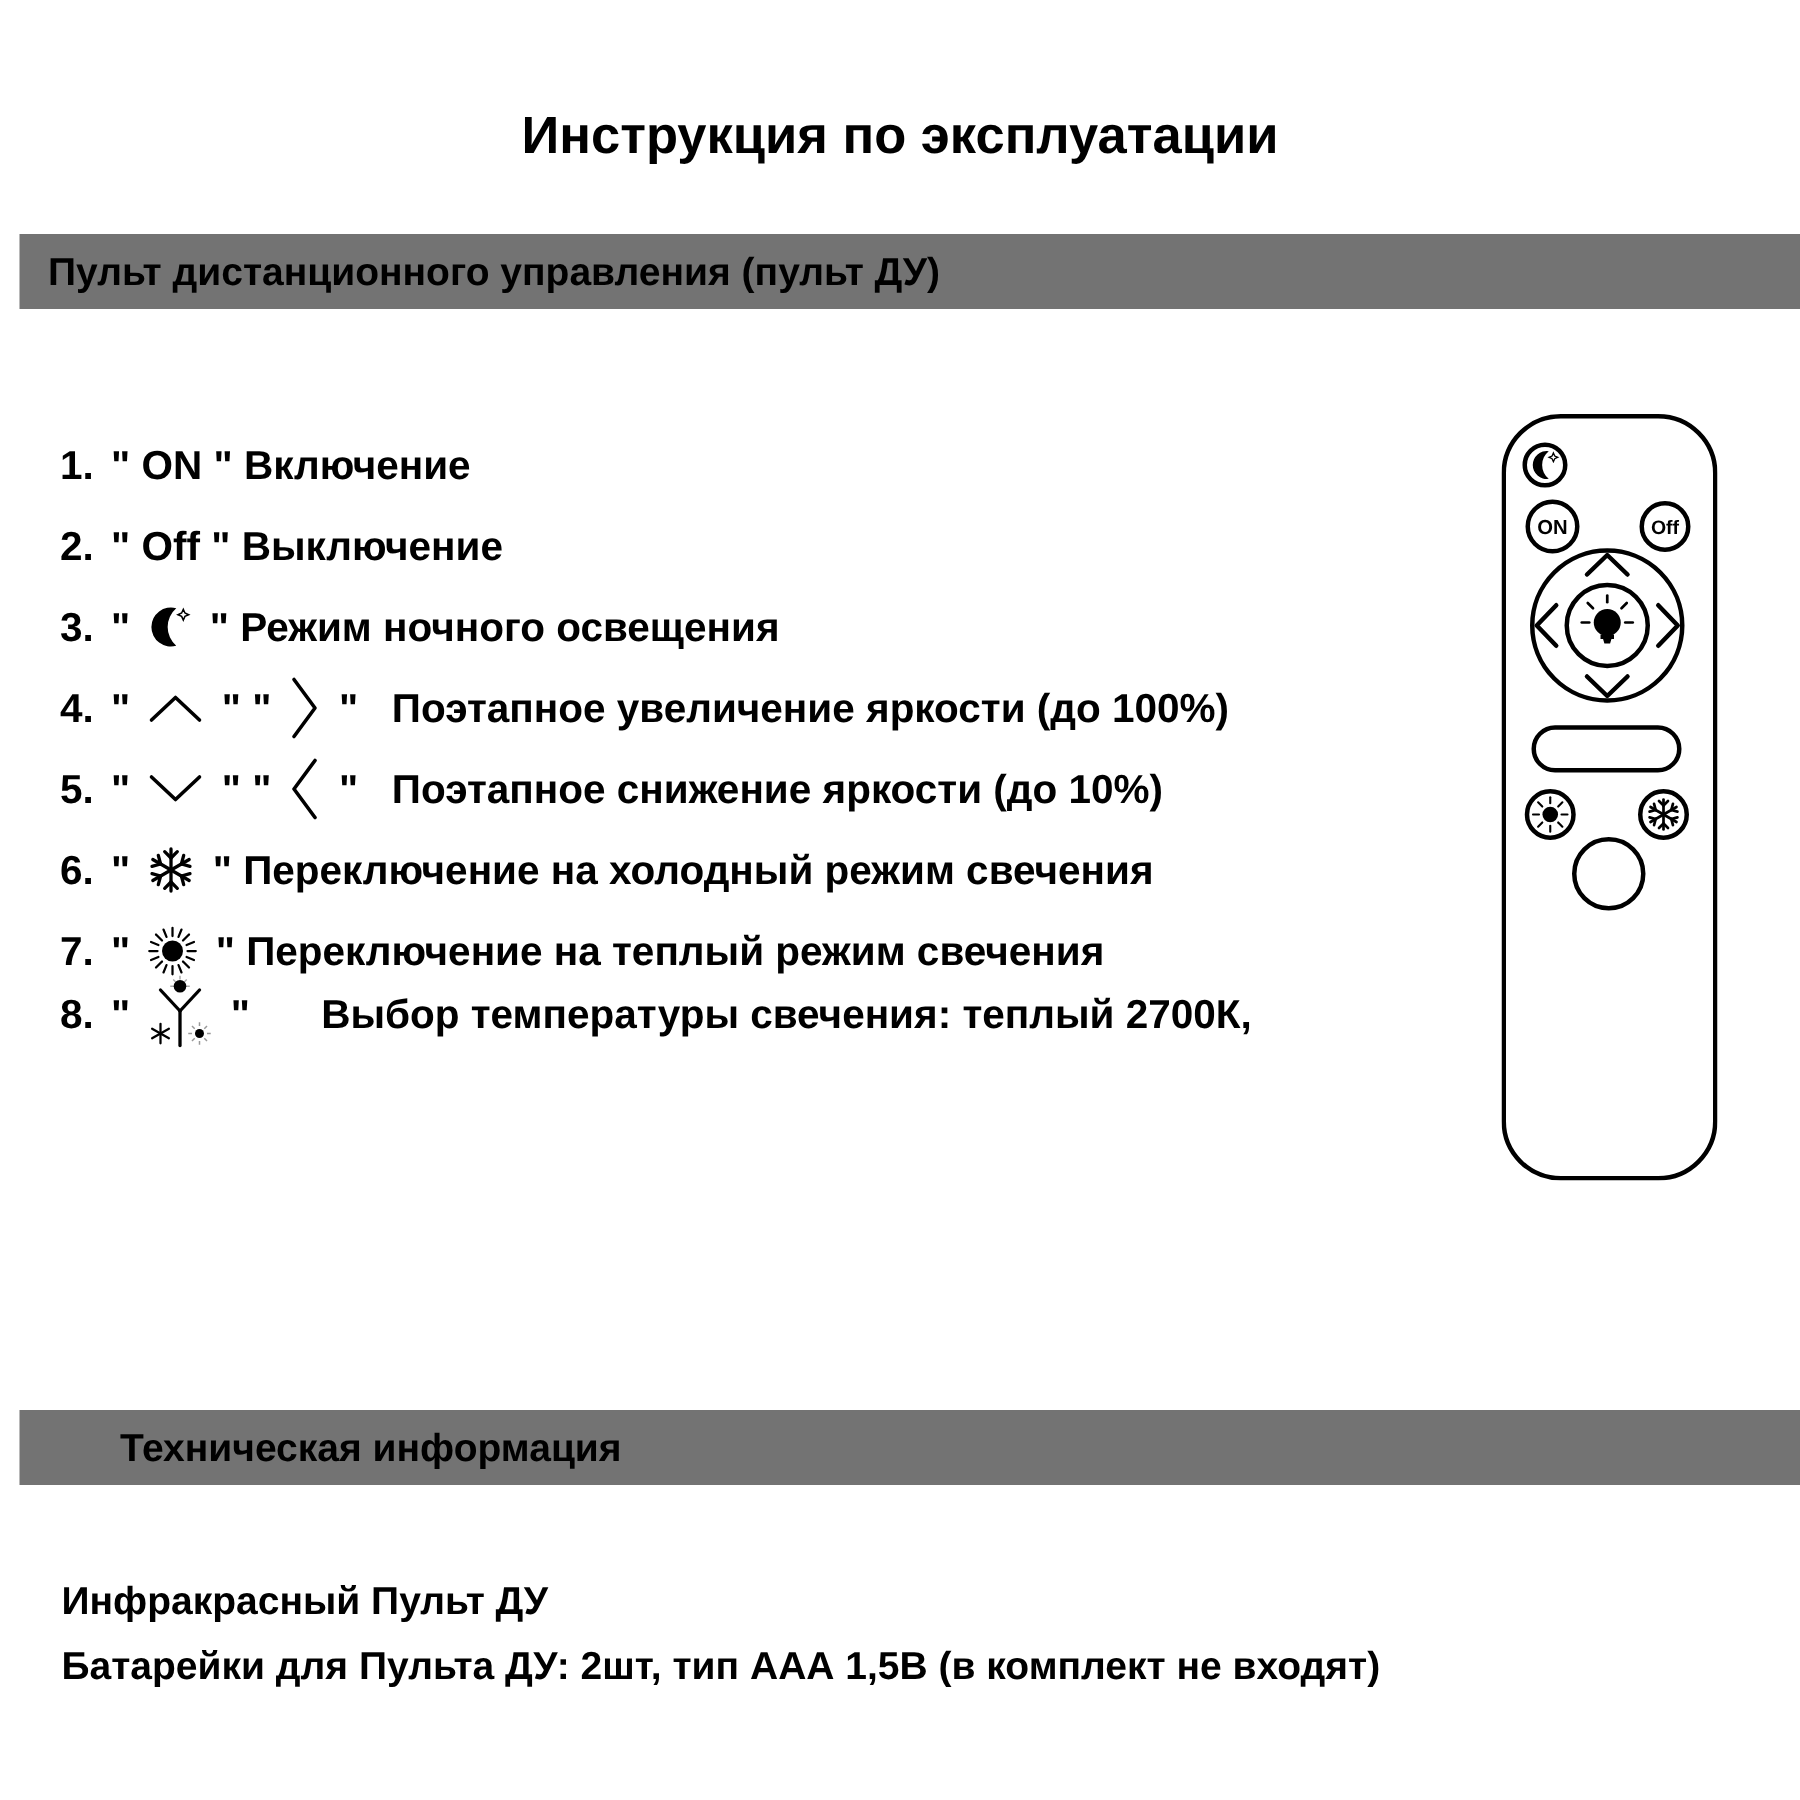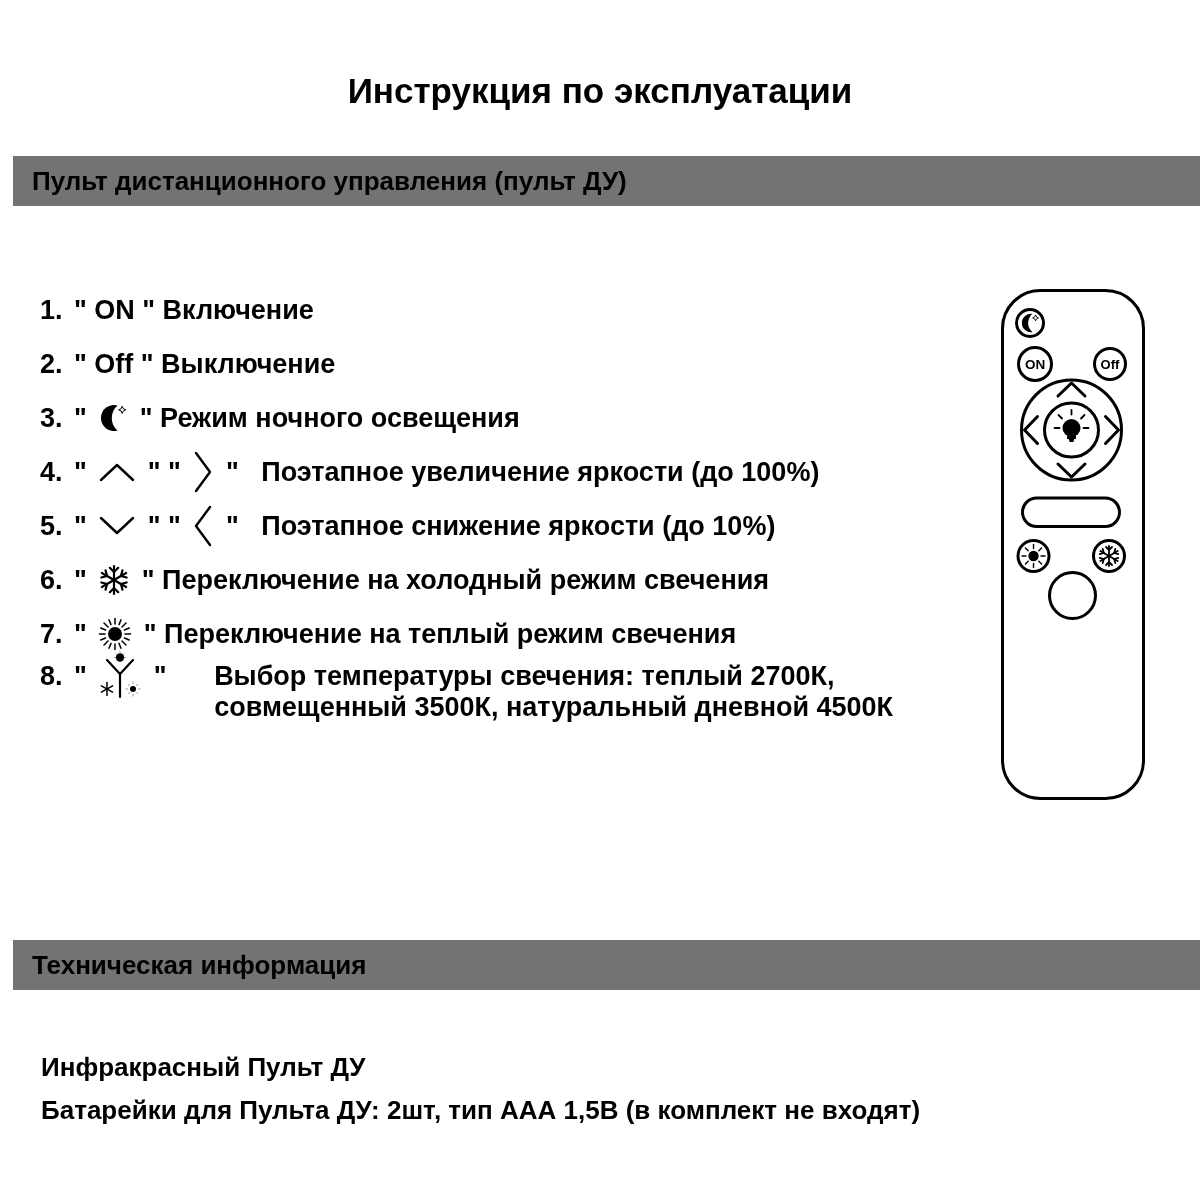--- a/index.html
+++ b/index.html
@@ -10,41 +10,41 @@
   .title{
     position:absolute;top:72px;left:0;right:0;text-align:center;
     font-size:35px;line-height:38px;
   }
   .section-bar{
     position:absolute;left:13px;right:0;height:50px;
     background:#737373;display:flex;align-items:center;
   }
   .section-bar .bar-label{margin-left:19px;font-size:26px;}
   .bar-remote{top:156px;}
-  .bar-tech{top:940px;}
+  .bar-tech{top:940px;padding-left:48px;}
 
   .fn-list{
     position:absolute;left:40px;top:283px;width:930px;
     list-style:none;margin:0;padding:0;font-size:27px;
   }
   .fn-item{display:flex;align-items:center;height:54px;}
   .fn-item.two-line{height:auto;align-items:flex-start;}
   .fn-num{width:34px;flex-shrink:0;}
   .fn-body{display:flex;align-items:center;min-width:0;}
   .fn-item.two-line .fn-body{align-items:flex-start;}
   .fn-item.two-line .fn-num{line-height:31px;}
   .fn-text{white-space:pre;}
   .fn-item.two-line .fn-text{line-height:31px;}
   .fn-icon{display:inline-flex;align-items:center;justify-content:center;margin:0 4px;flex-shrink:0;}
   .fn-item.two-line .fn-icon{height:31px;overflow:visible;}
   .fn-icon svg{display:block;flex-shrink:0;}
   .fn-lines{display:flex;flex-direction:column;margin-left:40px;}
   .fn-line{line-height:31px;white-space:pre;}
 
-  .remote-wrap{position:absolute;left:1001px;top:289px;width:118px;height:511px;}
+  .remote-wrap{position:absolute;left:1001px;top:276px;width:118px;height:511px;}
   .remote-wrap svg{display:block;}
   .remote-label{font-family:"Liberation Sans",sans-serif;font-weight:bold;}
 
   .tech-block{position:absolute;left:41px;top:1014px;font-size:26px;margin-top:32px;}
   .tech-line{display:block;line-height:43px;white-space:pre;}
 </style>
 </head>
 <body>
 
 <div class="page">
@@ -214,21 +214,20 @@
                 <line x1="38.2" y1="42.2" x2="40" y2="44"></line>
       <line x1="30" y1="44" x2="31.8" y2="42.2"></line>
                 <line x1="38.2" y1="35.8" x2="40" y2="34"></line>
     </g>
     <circle cx="35" cy="39" r="3" fill="#000"></circle>
   </svg>
           </span>
           <span class="fn-text"> " </span>
           <span class="fn-lines">
             <span class="fn-line">Выбор температуры свечения: теплый 2700К,</span>
-            <span class="fn-line">совмещенный 3500К, натуральный дневной 4500К</span>
           </span>
         </span>
       </li>
     </ol>
 
   <div class="remote-wrap">
     <svg width="144" height="511" viewBox="0 0 144 511">
       <g>
         <rect x="1.5" y="1.5" width="141" height="508" rx="38" fill="none" stroke="#000" stroke-width="3"></rect>
       </g>

